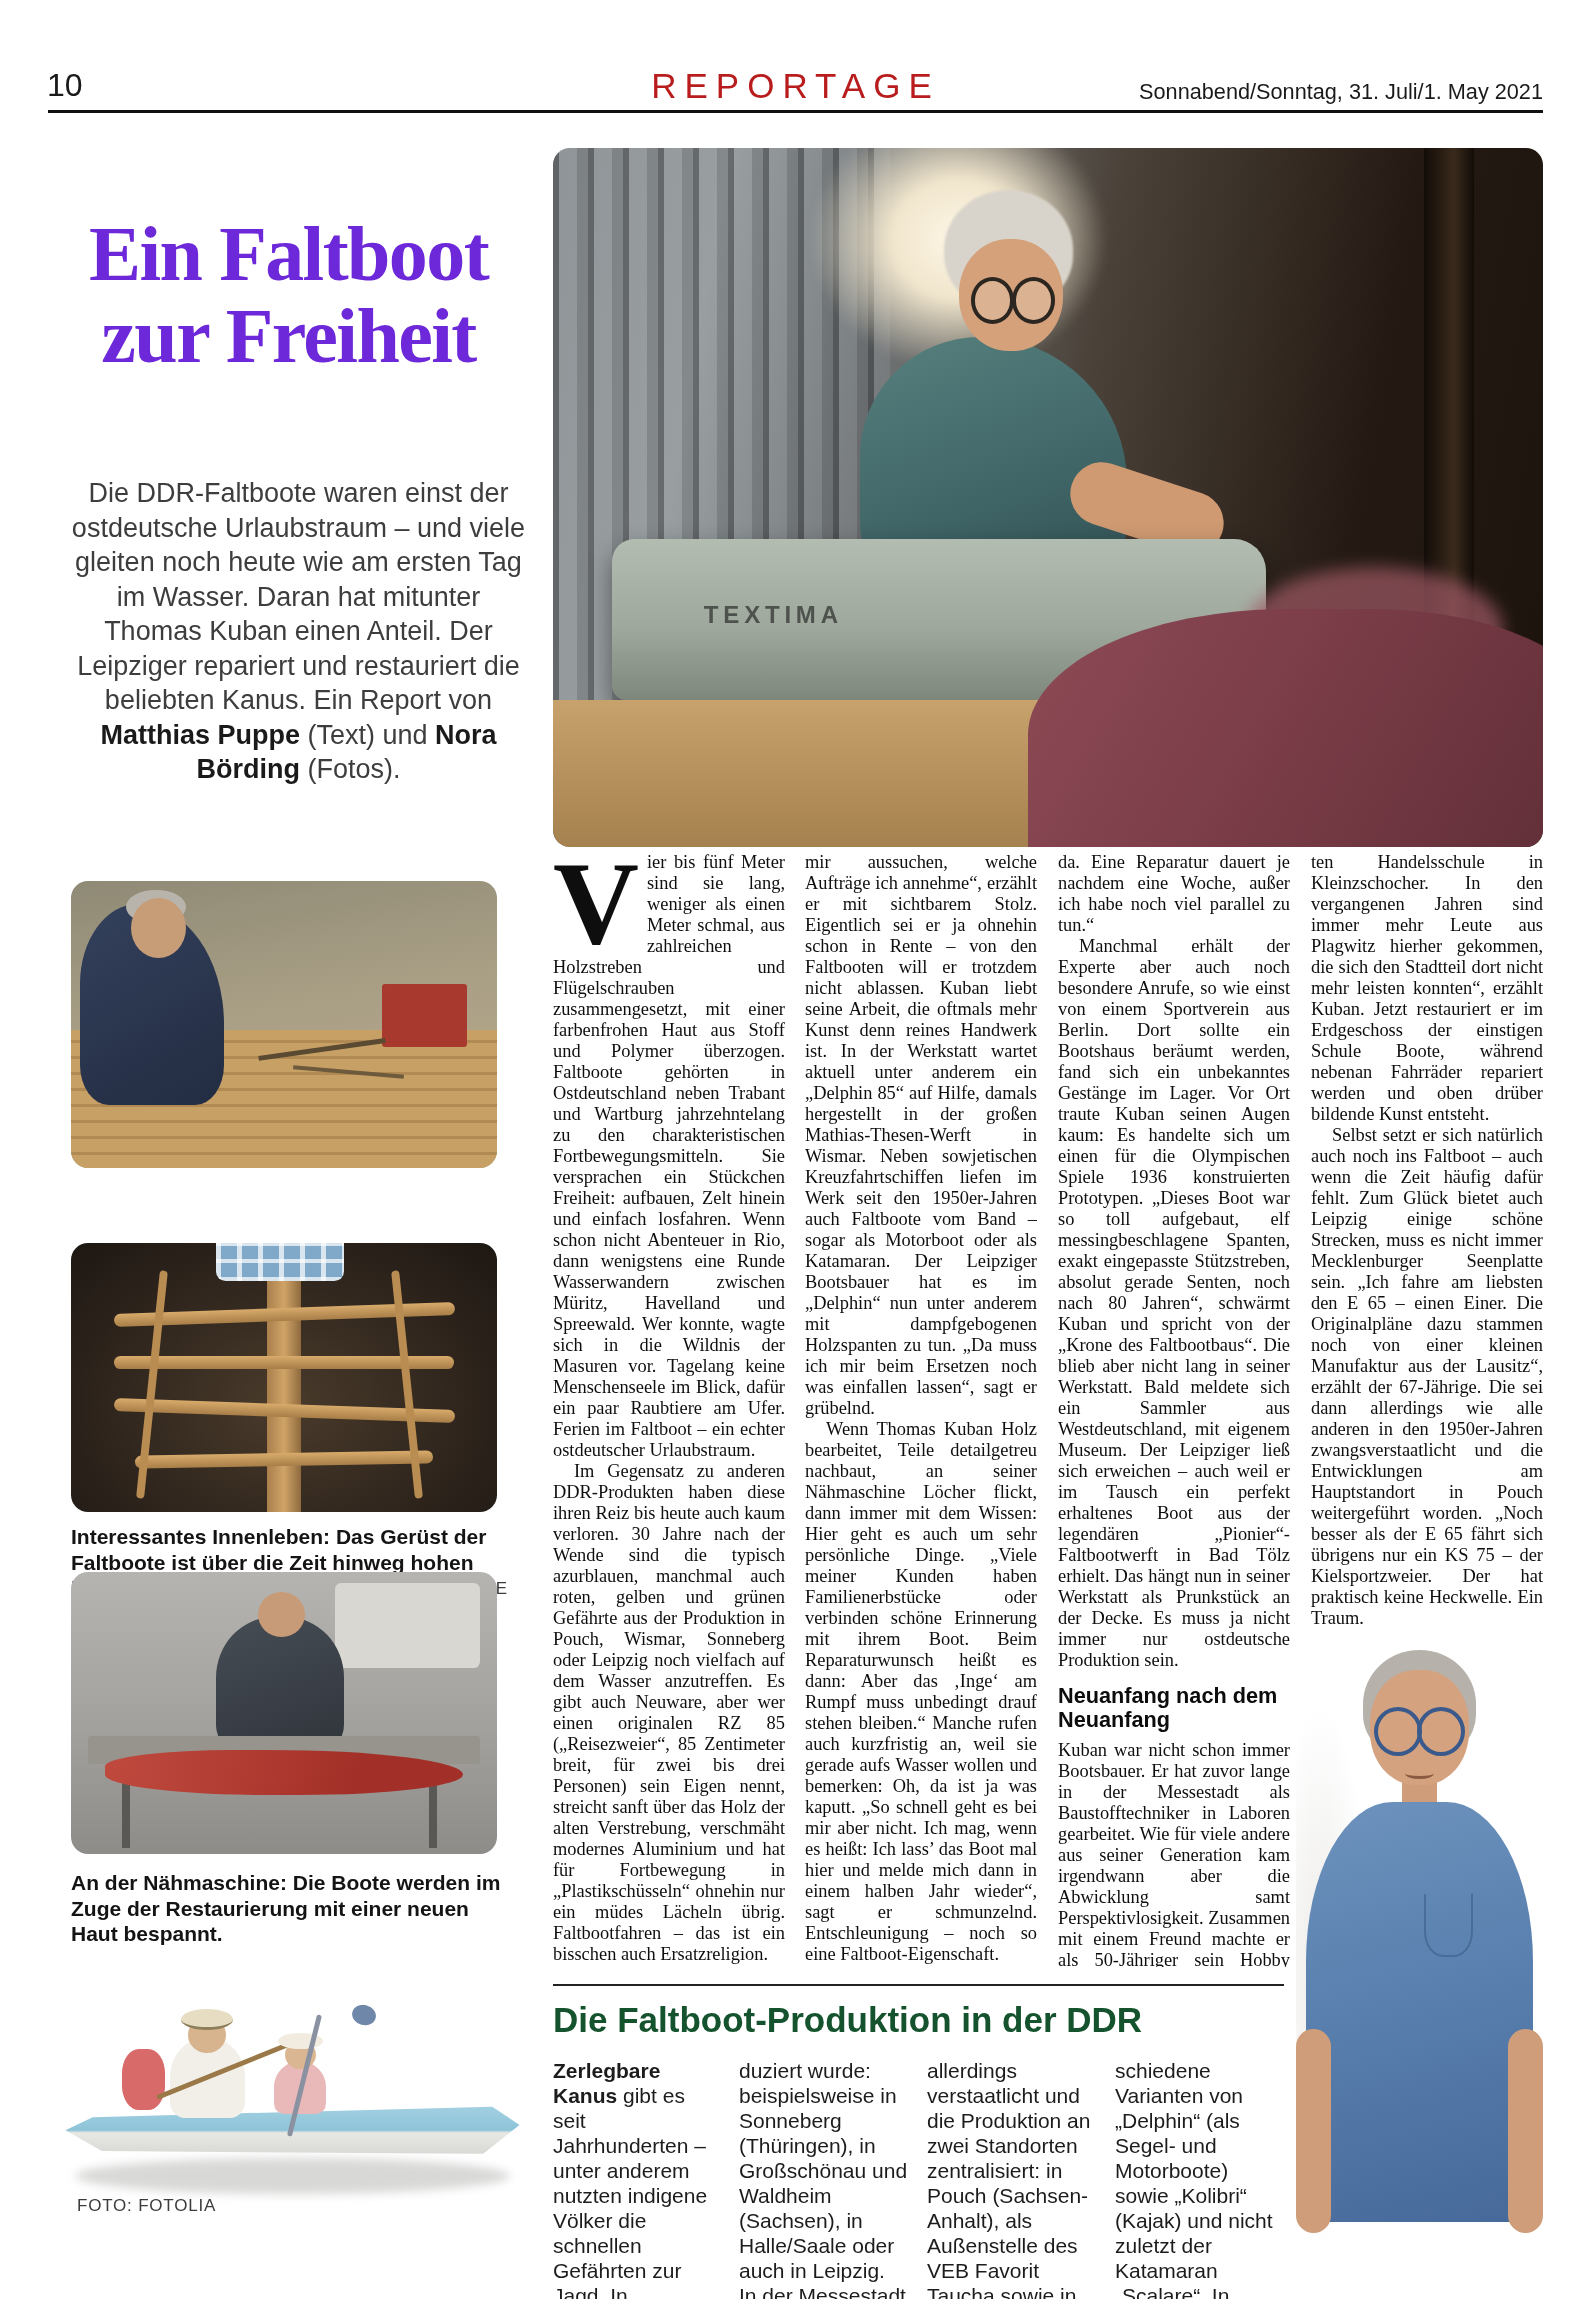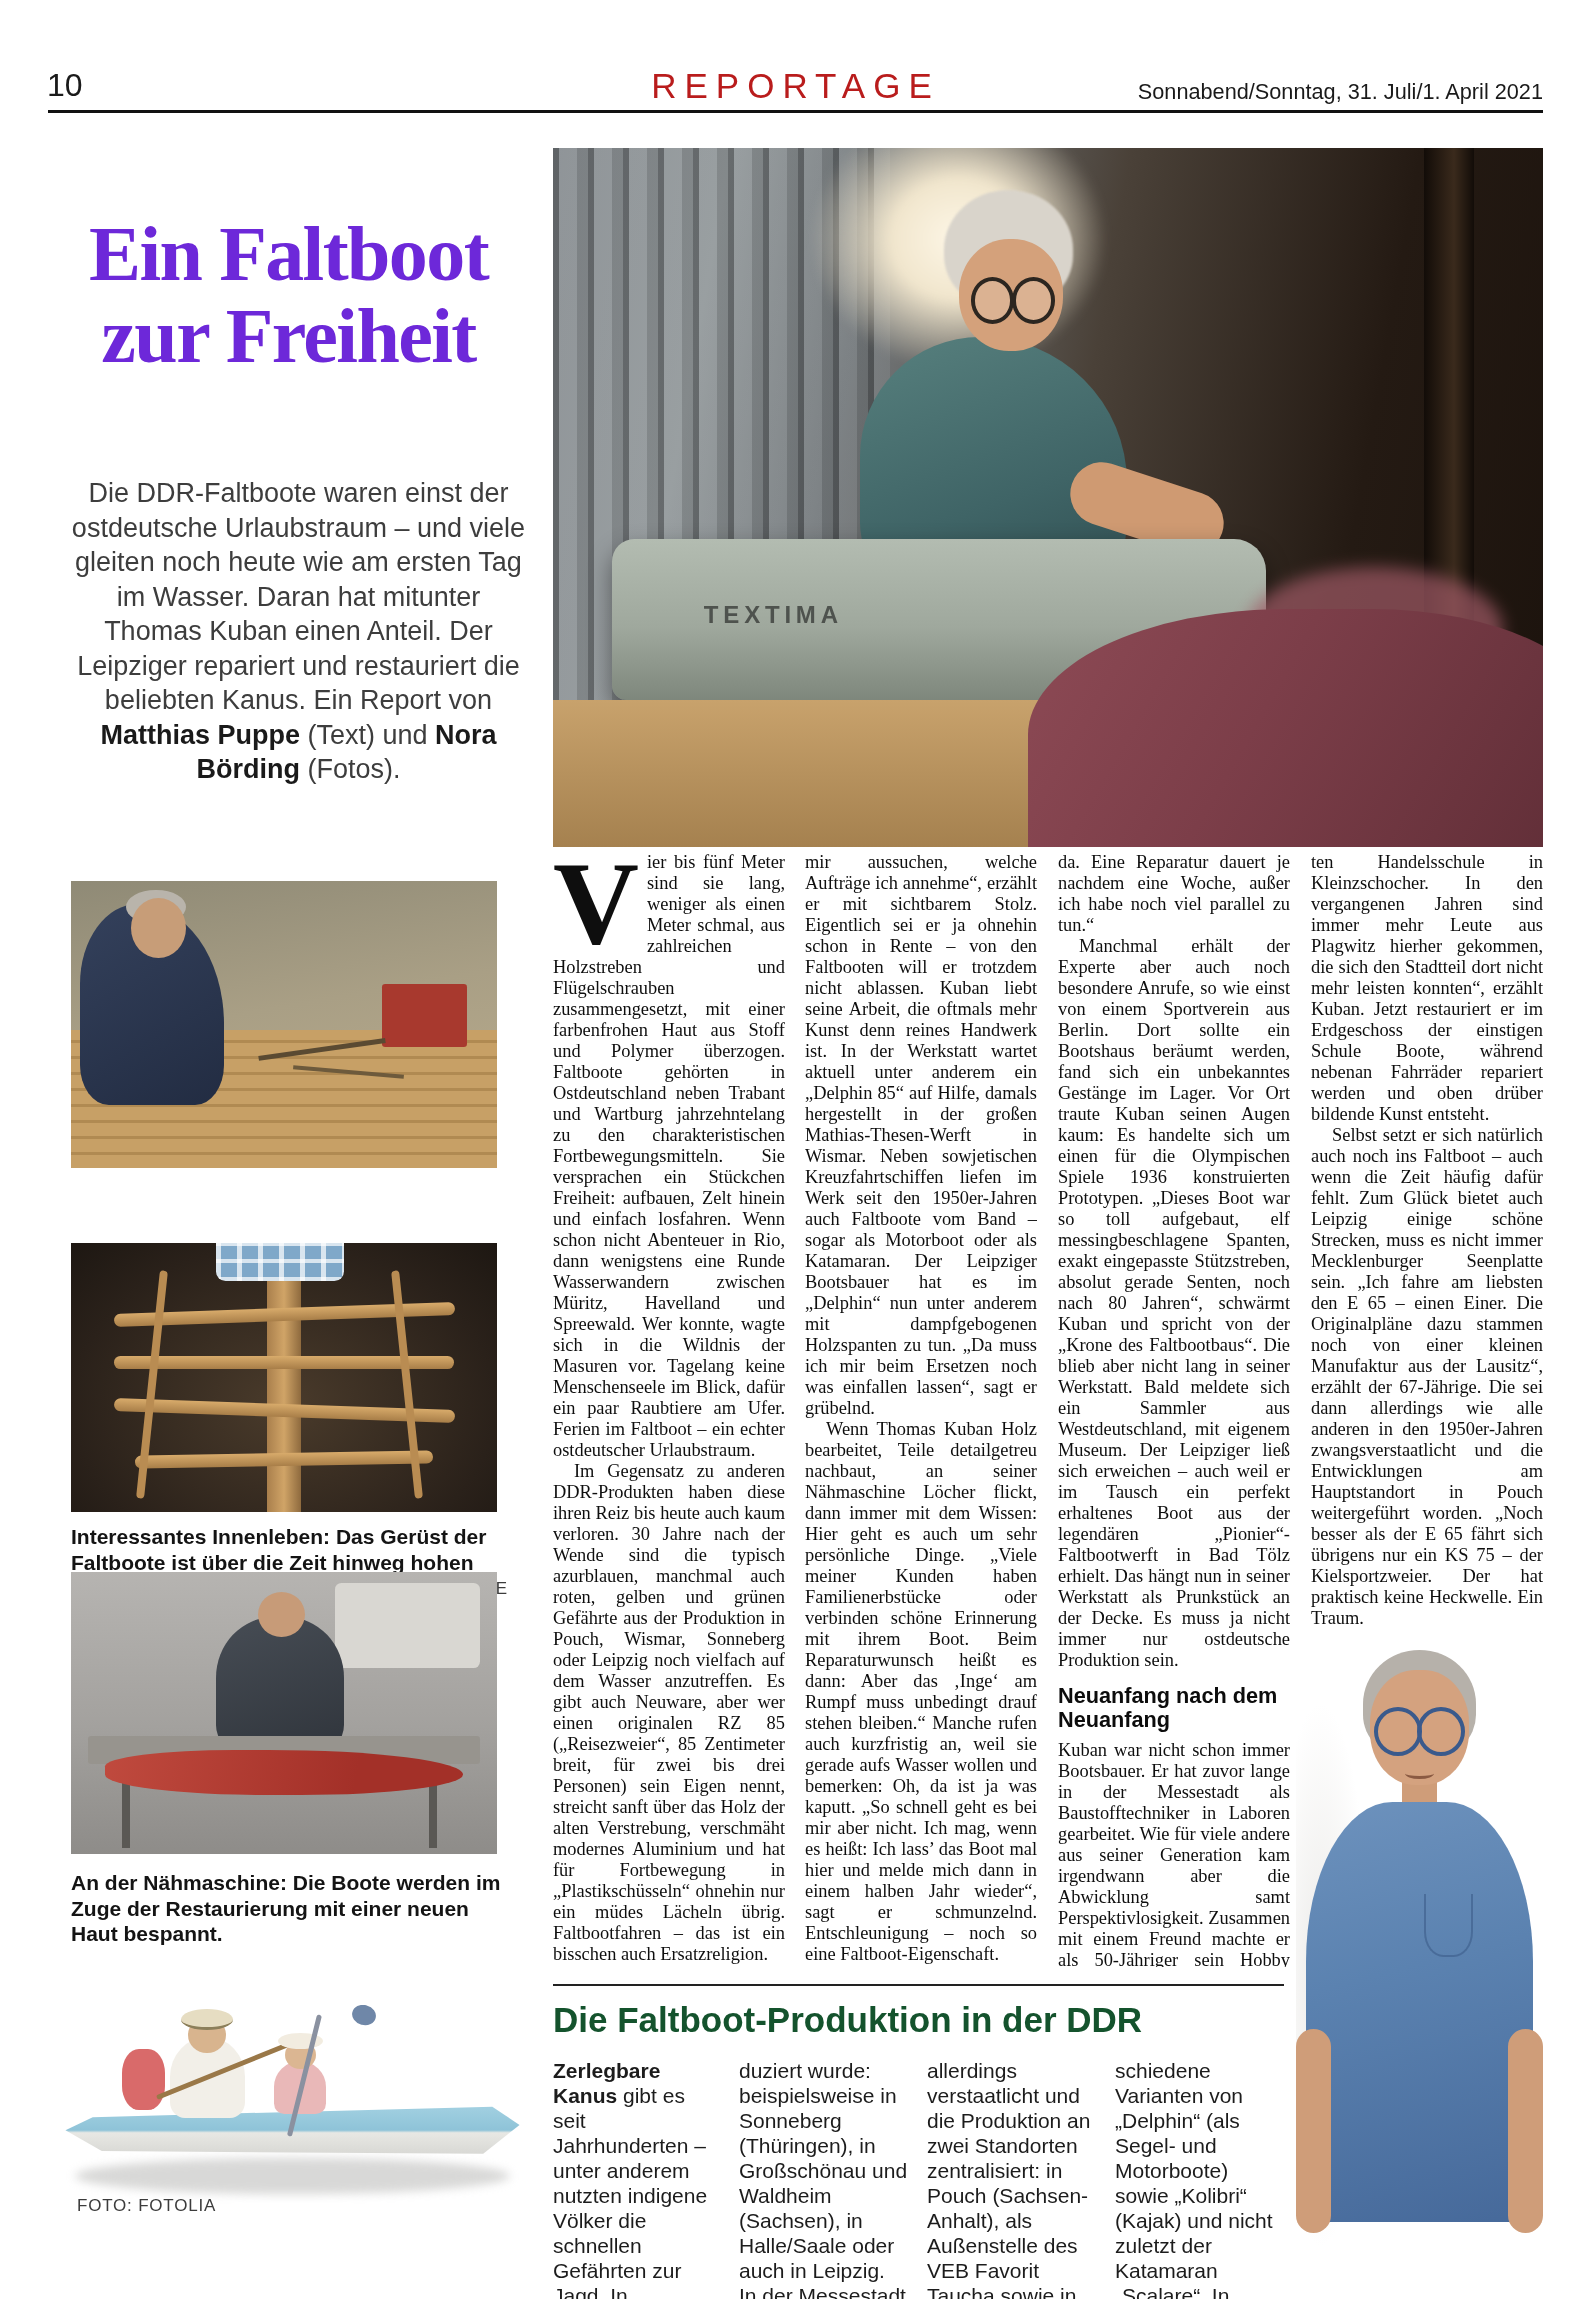--- a/index.html
+++ b/index.html
@@ -12,21 +12,21 @@
   .issue-date{position:absolute;right:48px;top:79px;font-size:21.7px;color:#1a1a1a;}
   .header-rule{position:absolute;left:48px;right:48px;top:110px;height:3.2px;background:#111;}
   
   .headline{position:absolute;left:40px;top:213px;width:497px;text-align:center;
             font-family:"Liberation Serif",serif;font-weight:bold;font-size:78px;line-height:1.05;
             color:#6d28d9;letter-spacing:-1.6px;}
   .lede{position:absolute;left:66px;top:476px;width:465px;text-align:center;font-size:27px;
         line-height:1.28;color:#3d3d3d;}
   .lede b{color:#1a1a1a;}
   
-  .ph{position:absolute;overflow:hidden;}
+  .ph{position:absolute;overflow:hidden;border-radius:17px;}
   .ph *{position:absolute;}
   
   #ph-main{left:553px;top:148px;width:990px;height:699px;
     background:linear-gradient(100deg,#8d9296 0%,#9aa0a2 16%,#74797c 30%,#4a4138 52%,#241a13 78%,#1c130d 100%);}
   #ph-main .slats{left:0;top:0;width:34%;height:100%;
     background:repeating-linear-gradient(90deg,rgba(40,42,44,.45) 0 5.6px,rgba(150,155,158,.25) 5.6px 24px,rgba(90,94,96,.35) 24px 35px);}
   #ph-main .window{left:26%;top:-6%;width:30%;height:38%;border-radius:50%;
     background:radial-gradient(closest-side,#fdf6e6 0%,#f1e6cd 45%,rgba(240,230,208,0) 100%);filter:blur(4.8px);}
   #ph-main .hair{left:39.5%;top:6%;width:13%;height:17%;border-radius:50% 50% 45% 45%;
     background:#d9d4cb;filter:blur(0.8px);}
@@ -142,21 +142,21 @@
   .info-col{position:absolute;top:2058px;width:169px;height:241px;overflow:hidden;
             font-size:21px;line-height:25px;color:#1c1c1c;}
 </style>
 </head>
 <body>
 
 <div id="sheet">
 
   <div class="pagenum">10</div>
   <div class="section-title">REPORTAGE</div>
-  <div class="issue-date">Sonnabend/Sonntag, 31. Juli/1. April 2021</div>
+  <div class="issue-date">Sonnabend/Sonntag, 31. Juli/1. May 2021</div>
   <div class="header-rule"></div>
 
   <div class="headline">
     <div>Ein Faltboot</div>
     <div>zur Freiheit</div>
   </div>
 
   <div class="lede"><span>Die DDR-Faltboote waren einst der ostdeutsche Urlaubstraum – und viele gleiten noch heute wie am ersten Tag im Wasser. Daran hat mitunter Thomas Kuban einen Anteil. Der Leipziger repariert und restauriert die beliebten Kanus. Ein Report von </span><b>Matthias Puppe</b><span> (Text) und </span><b>Nora Börding</b><span> (Fotos).</span></div>
 
   <div class="ph" id="ph-main">

